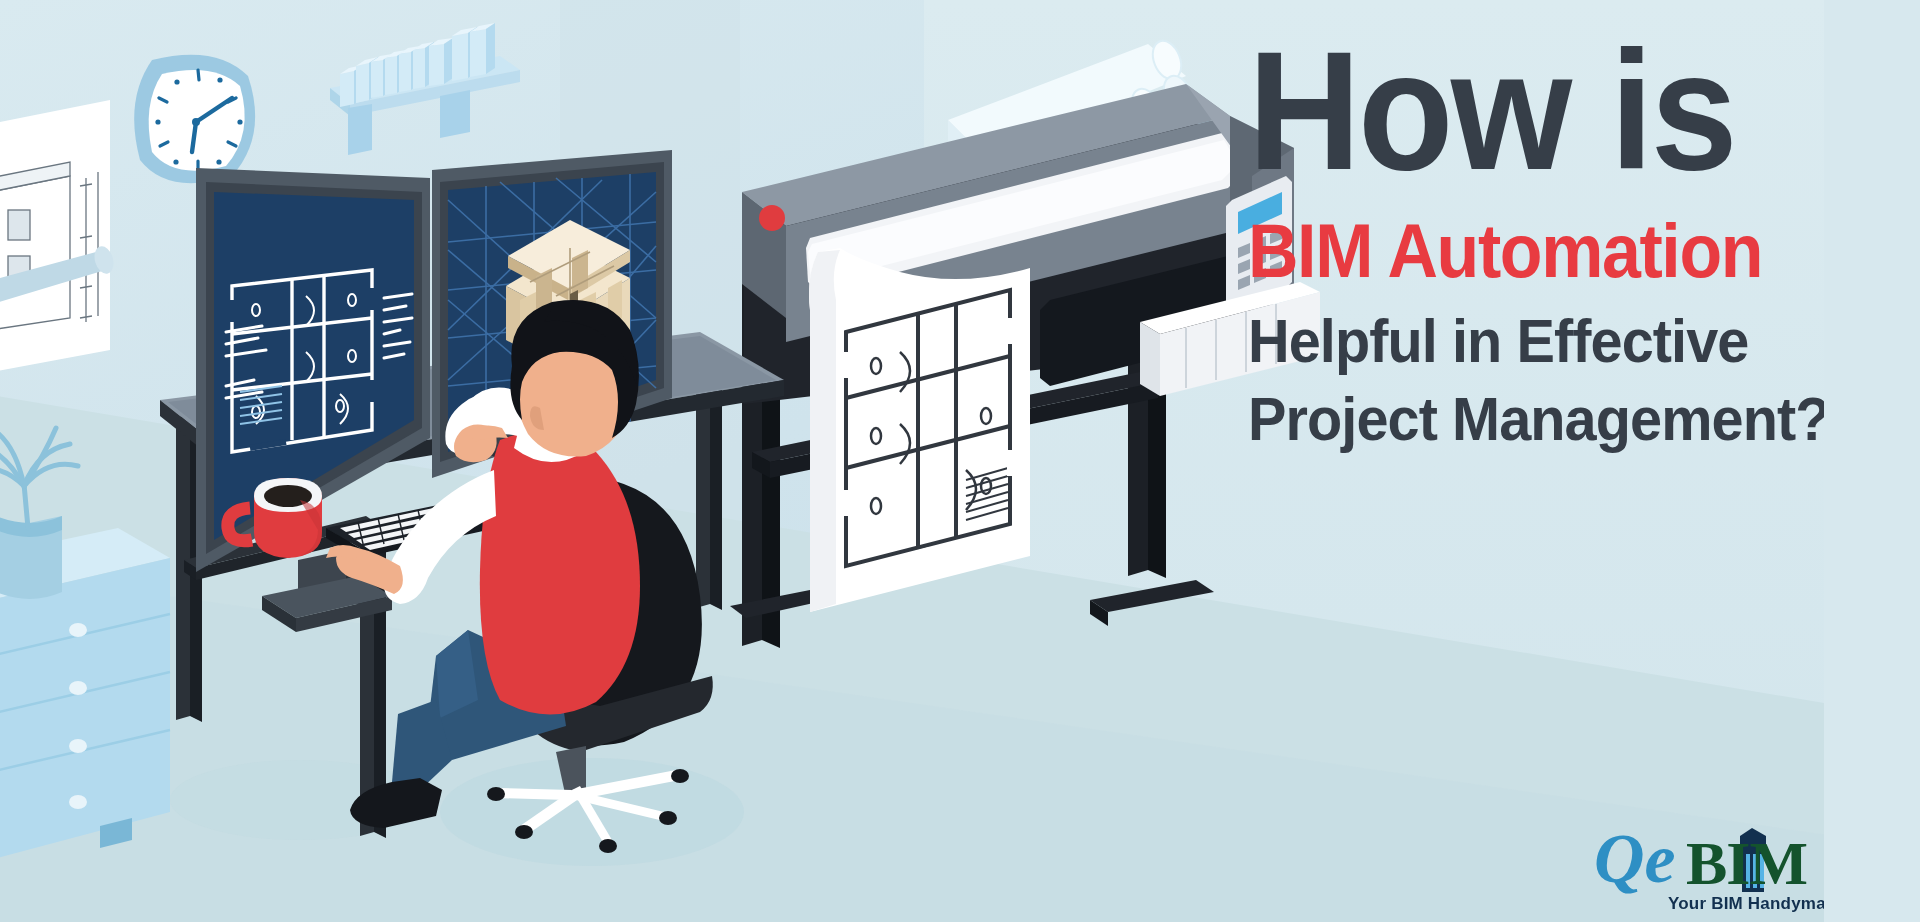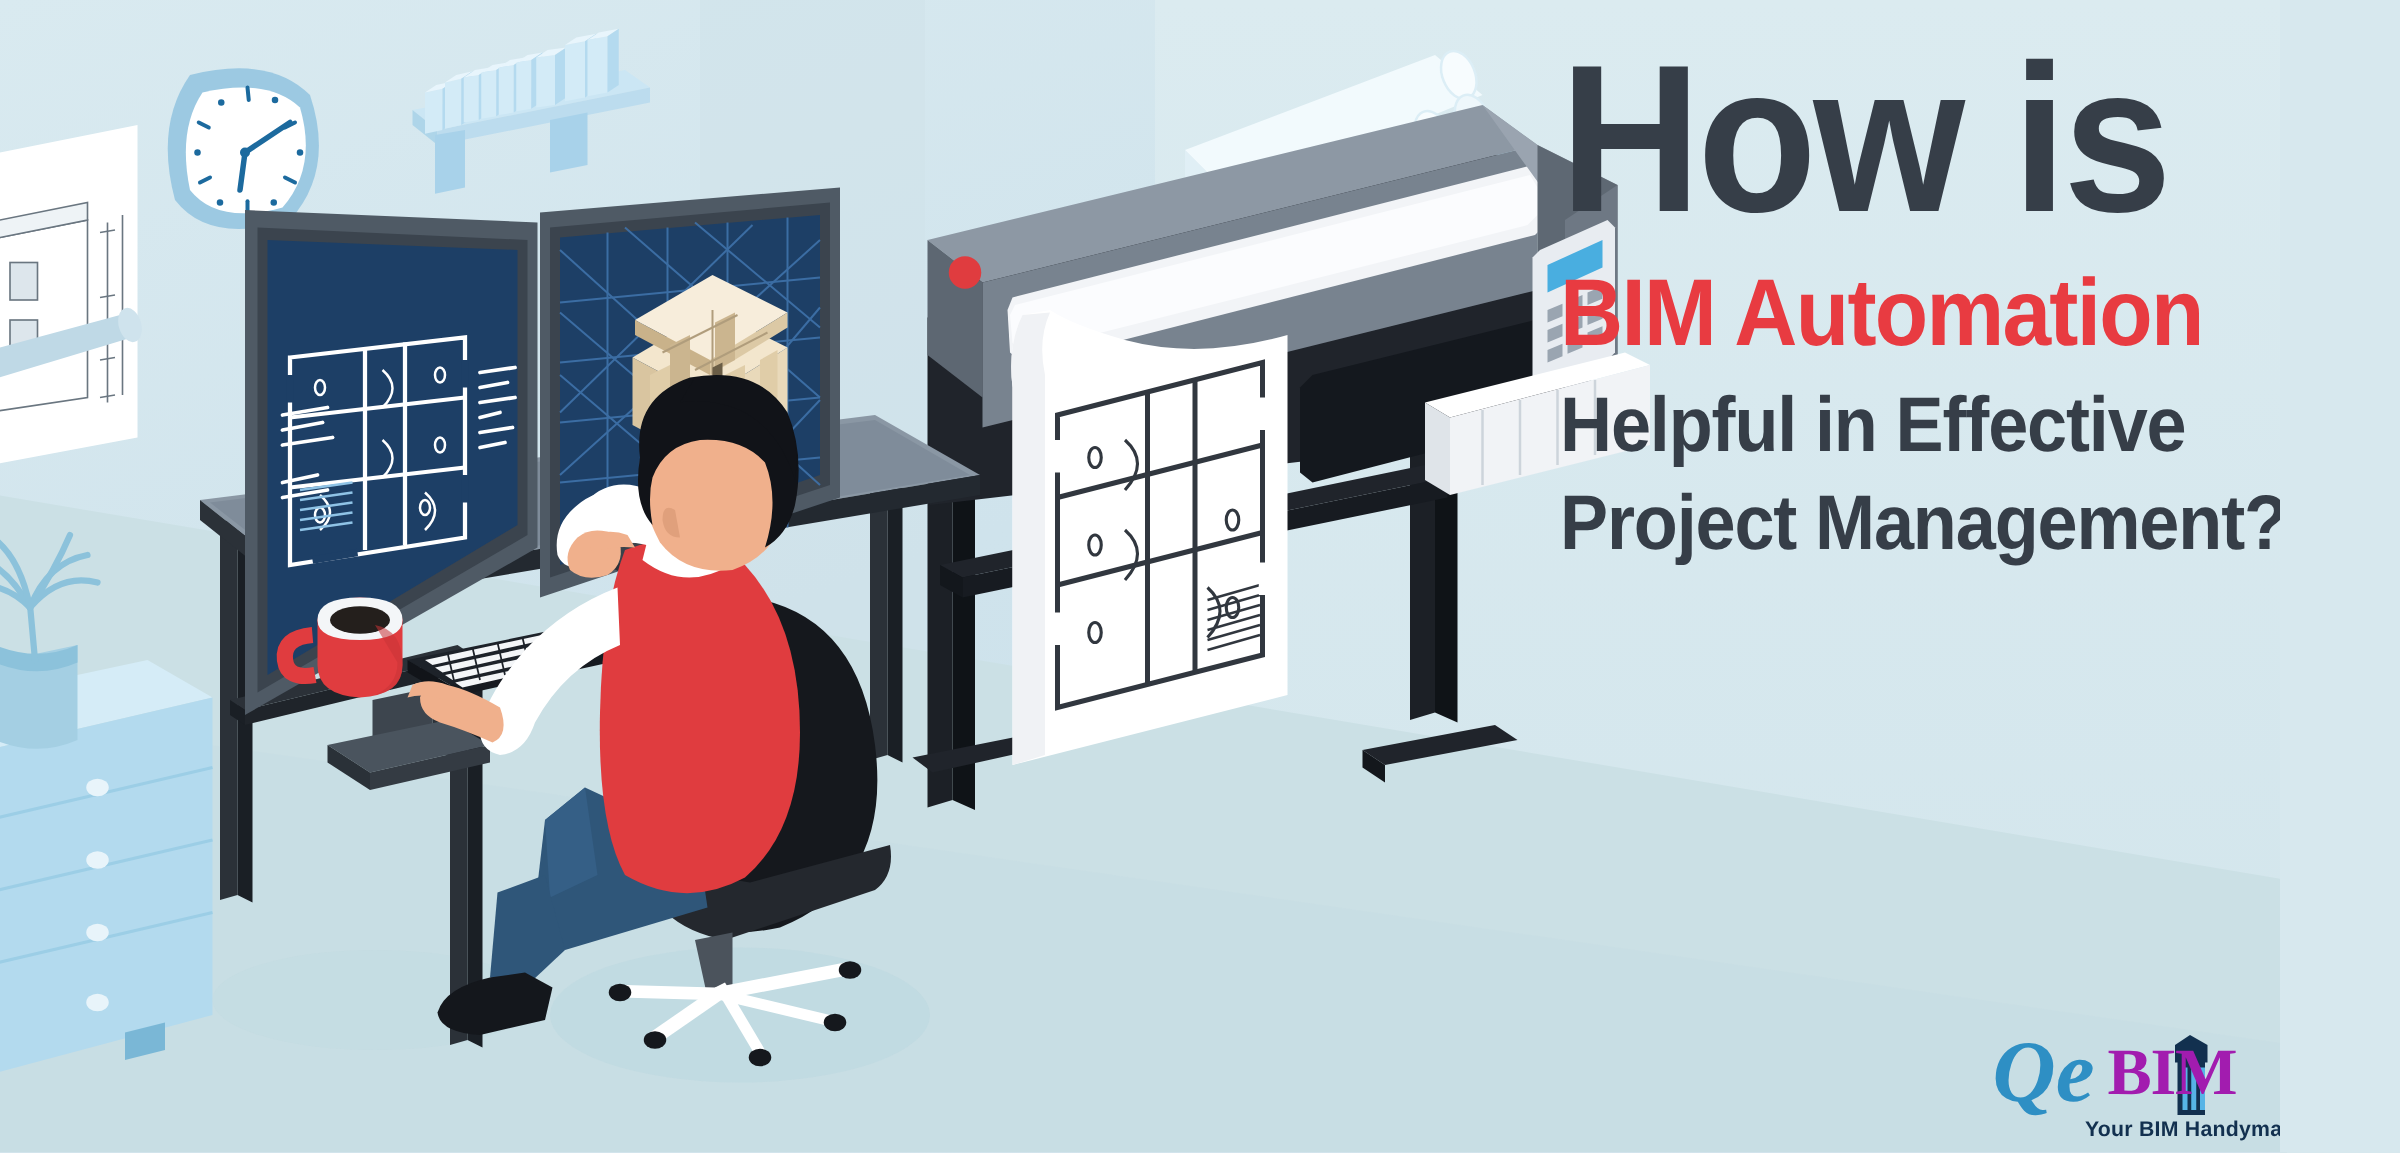--- a/index.html
+++ b/index.html
@@ -95,23 +95,23 @@
     font-family:"Liberation Serif", serif;
     font-style:italic;
     font-size:70px;
     font-weight:bold;
     color:#2e8fc4;
     position:absolute; left:4px; top:4px;
     line-height:1;
   }
   .logo-bim {
     font-family:"Liberation Serif", serif;
-    font-size:53px;
+    font-size:62px;
     font-weight:bold;
-    color:#a21caf;
+    color:#14532d;
     position:absolute; left:96px; top:12px;
     line-height:1;
     letter-spacing:-1px;
   }
   .logo-tag {
     position:absolute; left:78px; bottom:2px;
     font-family:"Liberation Sans", sans-serif;
     font-weight:bold;
     font-size:17px;
     color:#12304f;

